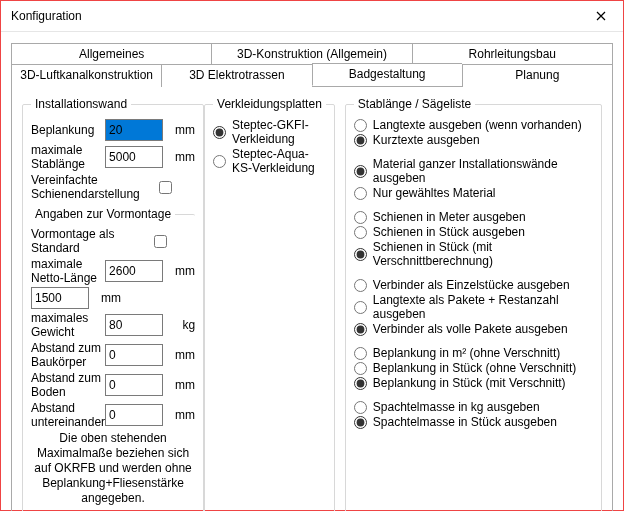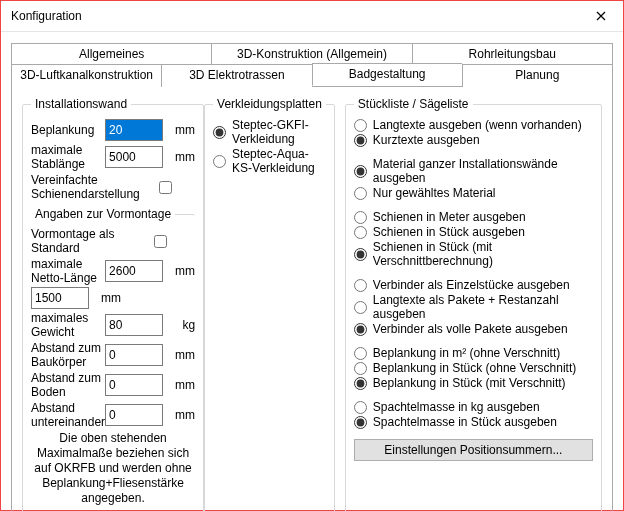--- a/index.html
+++ b/index.html
@@ -15,21 +15,21 @@
   .tabs-row.second .tab.active{top:0;padding-bottom:4px}
   .tab-panel{border:1px solid #a9a9a9;flex:1;display:flex;padding:10px;gap:10px}
   .col{flex:1;display:flex;}
   fieldset{border:1px solid #d8d8d8;margin:0 0 8px 0;padding:6px 8px 8px 8px;border-radius:2px}
   legend{padding:0 4px;color:#000}
   .fg{border:none;border-top:1px solid #d8d8d8;margin:6px 0 6px 0;padding:4px 0 0 0}
   .fg>legend{}
   .field-row{display:flex;align-items:center;margin:2px 0}
   .field-row label{flex:1;text-align:left;}
   .field-row input[type=text]{width:50px;height:18px;border:1px solid #7a7a7a;padding:1px 3px;font:inherit;text-align:left}
-  .field-row input.sel{background:#0078d7;color:#ffffff}
+  .field-row input.sel{background:#0078d7;color:#000000}
   .unit{width:28px;text-align:right;padding-left:4px}
   .chk-row{display:flex;align-items:center;justify-content:flex-end;margin:2px 0}
   .chk-row label{padding-right:6px}
   .chk-row input{margin:0}
   .note{text-align:center;line-height:1.25}
   .radio-row{display:flex;align-items:center;margin:1px 0}
   .radio-row input{margin:0 6px 0 0}
   .radio-group{margin-bottom:10px}
   .radio-group:last-of-type{margin-bottom:6px}
   .btn{background:#e1e1e1;border:1px solid #adadad;padding:3px 14px;font:inherit;min-width:76px}
@@ -134,21 +134,21 @@
           </div>
           <div class="radio-row">
             <input type="radio" name="verk" style="">
             <span>Steptec-Aqua-KS-Verkleidung</span>
           </div>
         </fieldset>
       </div>
 
       <div class="col">
         <fieldset style="flex:1">
-          <legend class="fs">Stückliste / Sägeliste</legend>
+          <legend class="fs">Stablänge / Sägeliste</legend>
           <div id="radio-groups">
               <div class="radio-group">
                 <div class="radio-row">
                   <input type="radio" name="g1" style="">
                   <span>Langtexte ausgeben (wenn vorhanden)</span>
                 </div>
                 <div class="radio-row">
                   <input type="radio" name="g1" checked="" style="">
                   <span>Kurztexte ausgeben</span>
                 </div>
@@ -209,19 +209,18 @@
                 <div class="radio-row">
                   <input type="radio" name="g6" style="">
                   <span>Spachtelmasse in kg ausgeben</span>
                 </div>
                 <div class="radio-row">
                   <input type="radio" name="g6" checked="" style="">
                   <span>Spachtelmasse in Stück ausgeben</span>
                 </div>
               </div>
             </div>
-          <button class="btn btn-wide">Einstellungen Positionsummern...</button>
         </fieldset>
       </div>
     </div>
   </div>
 
 </div>
 
 </body></html>

